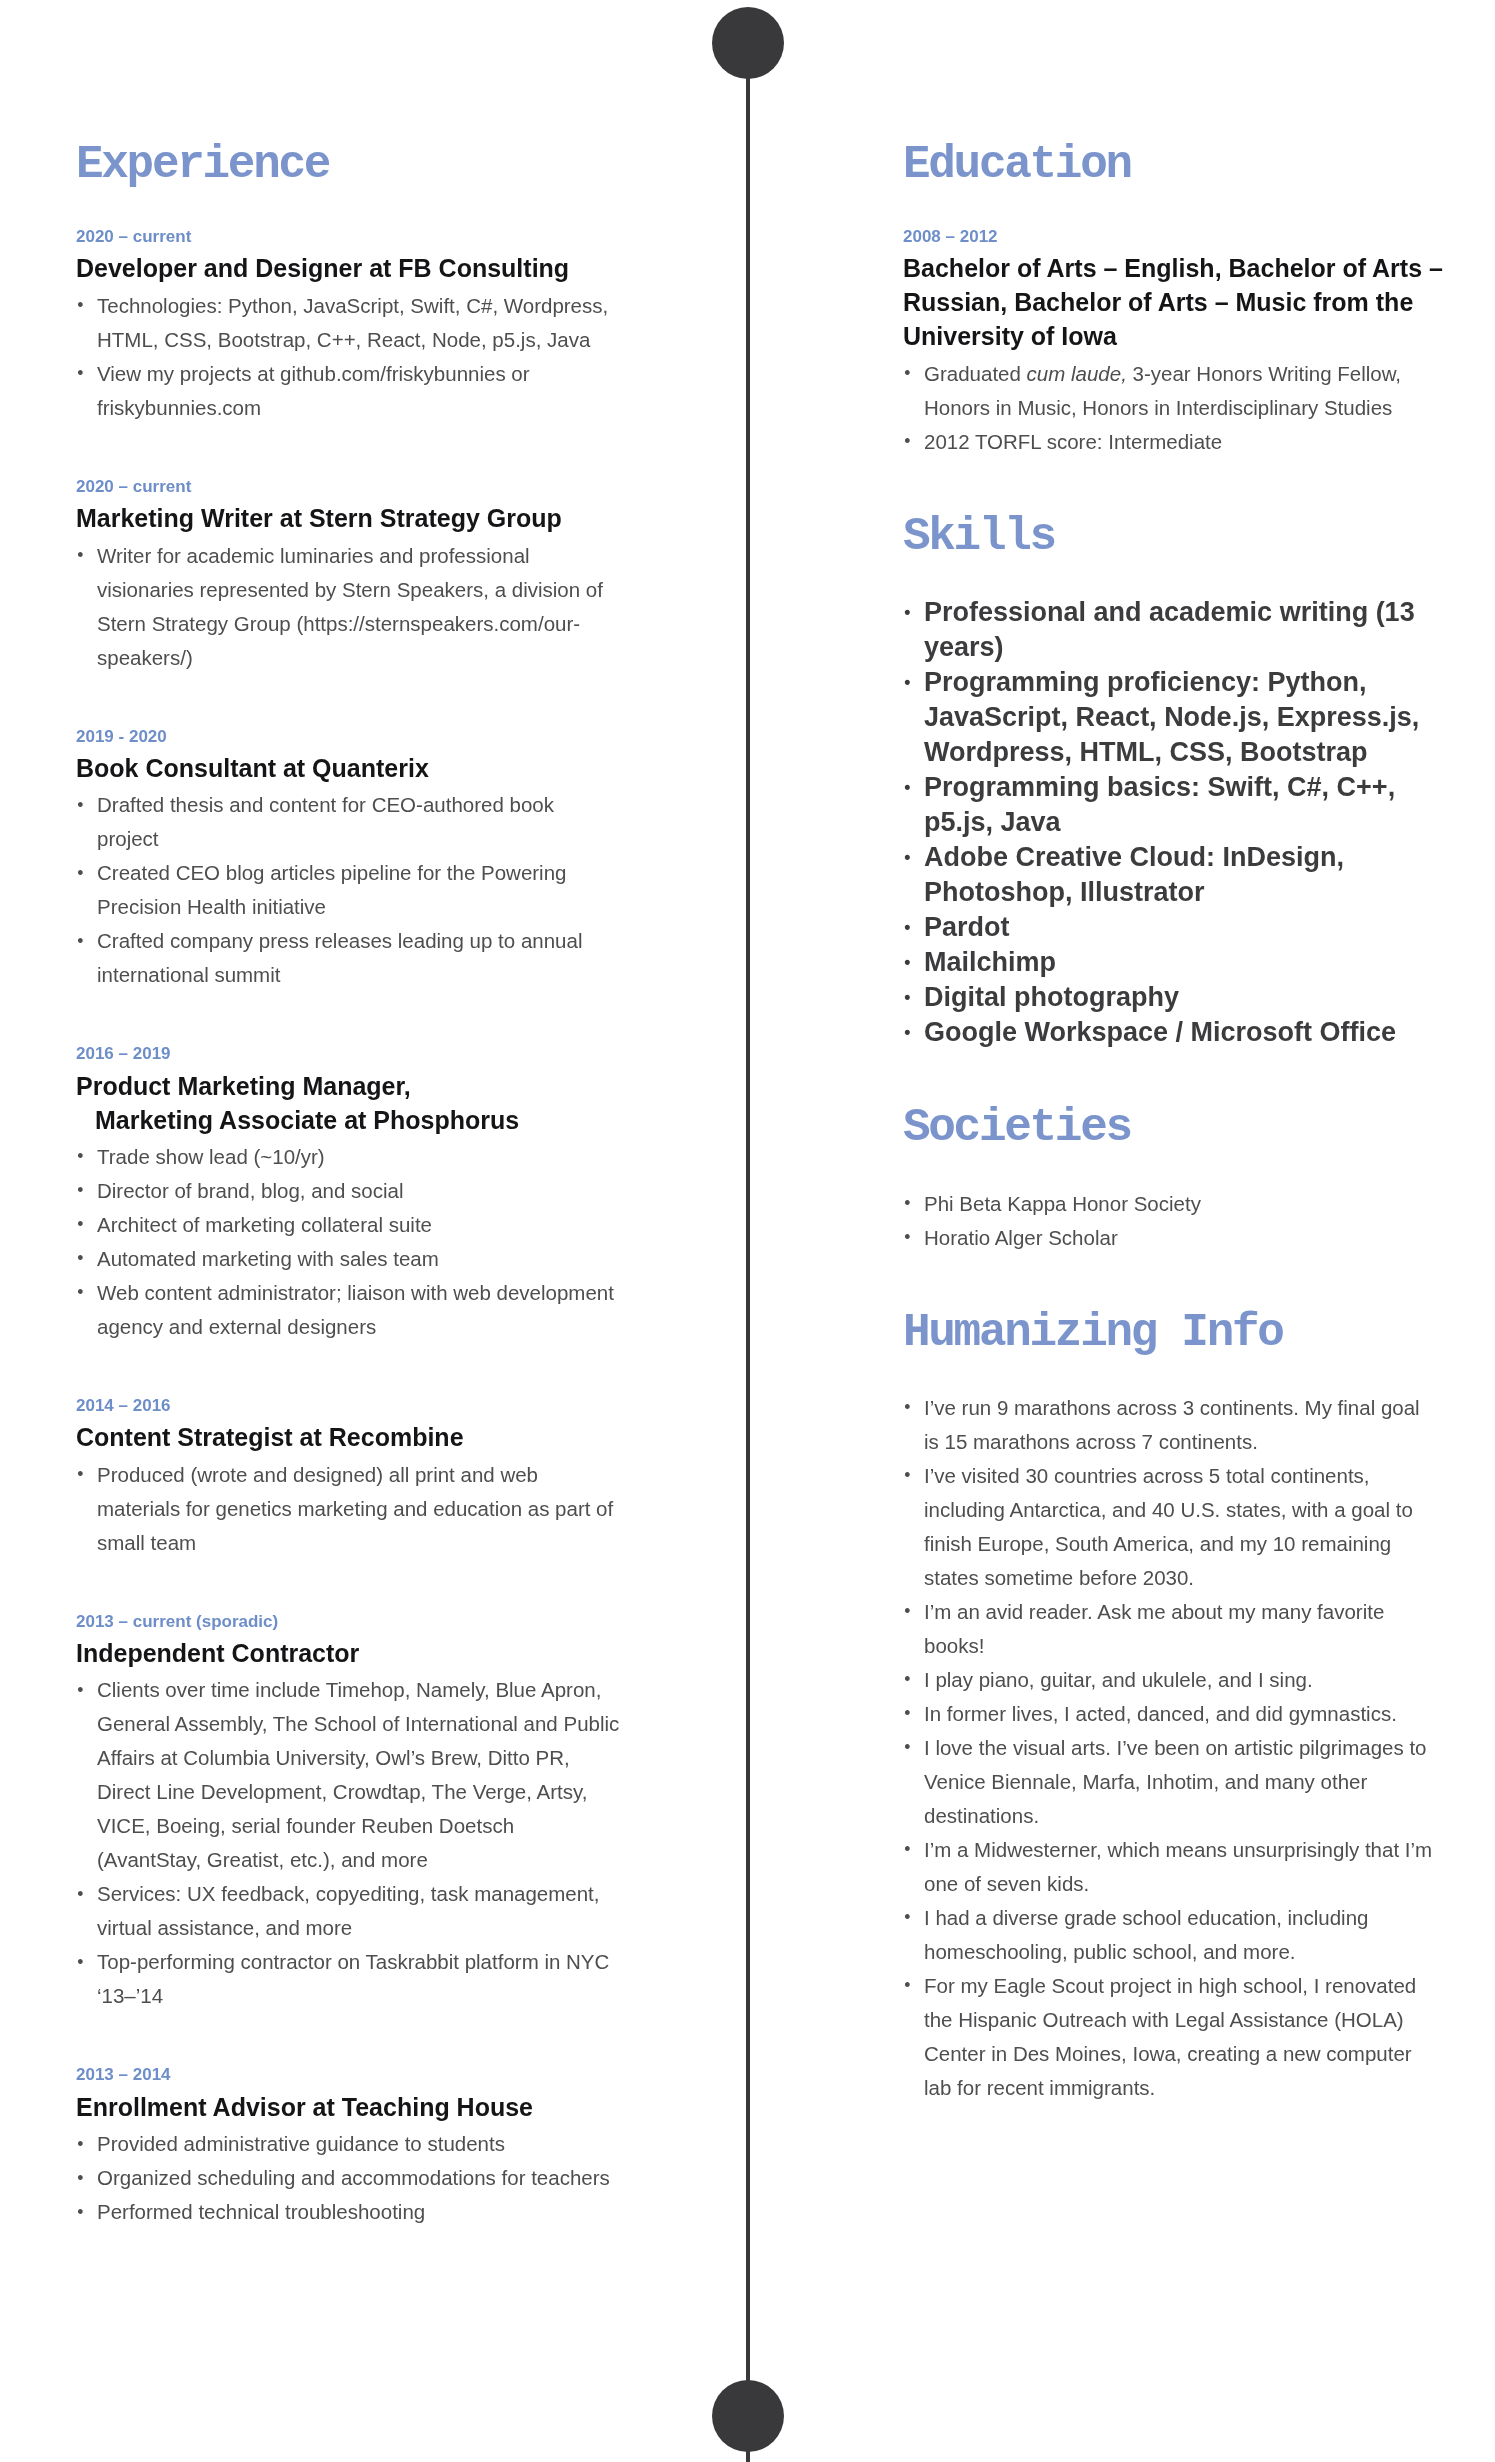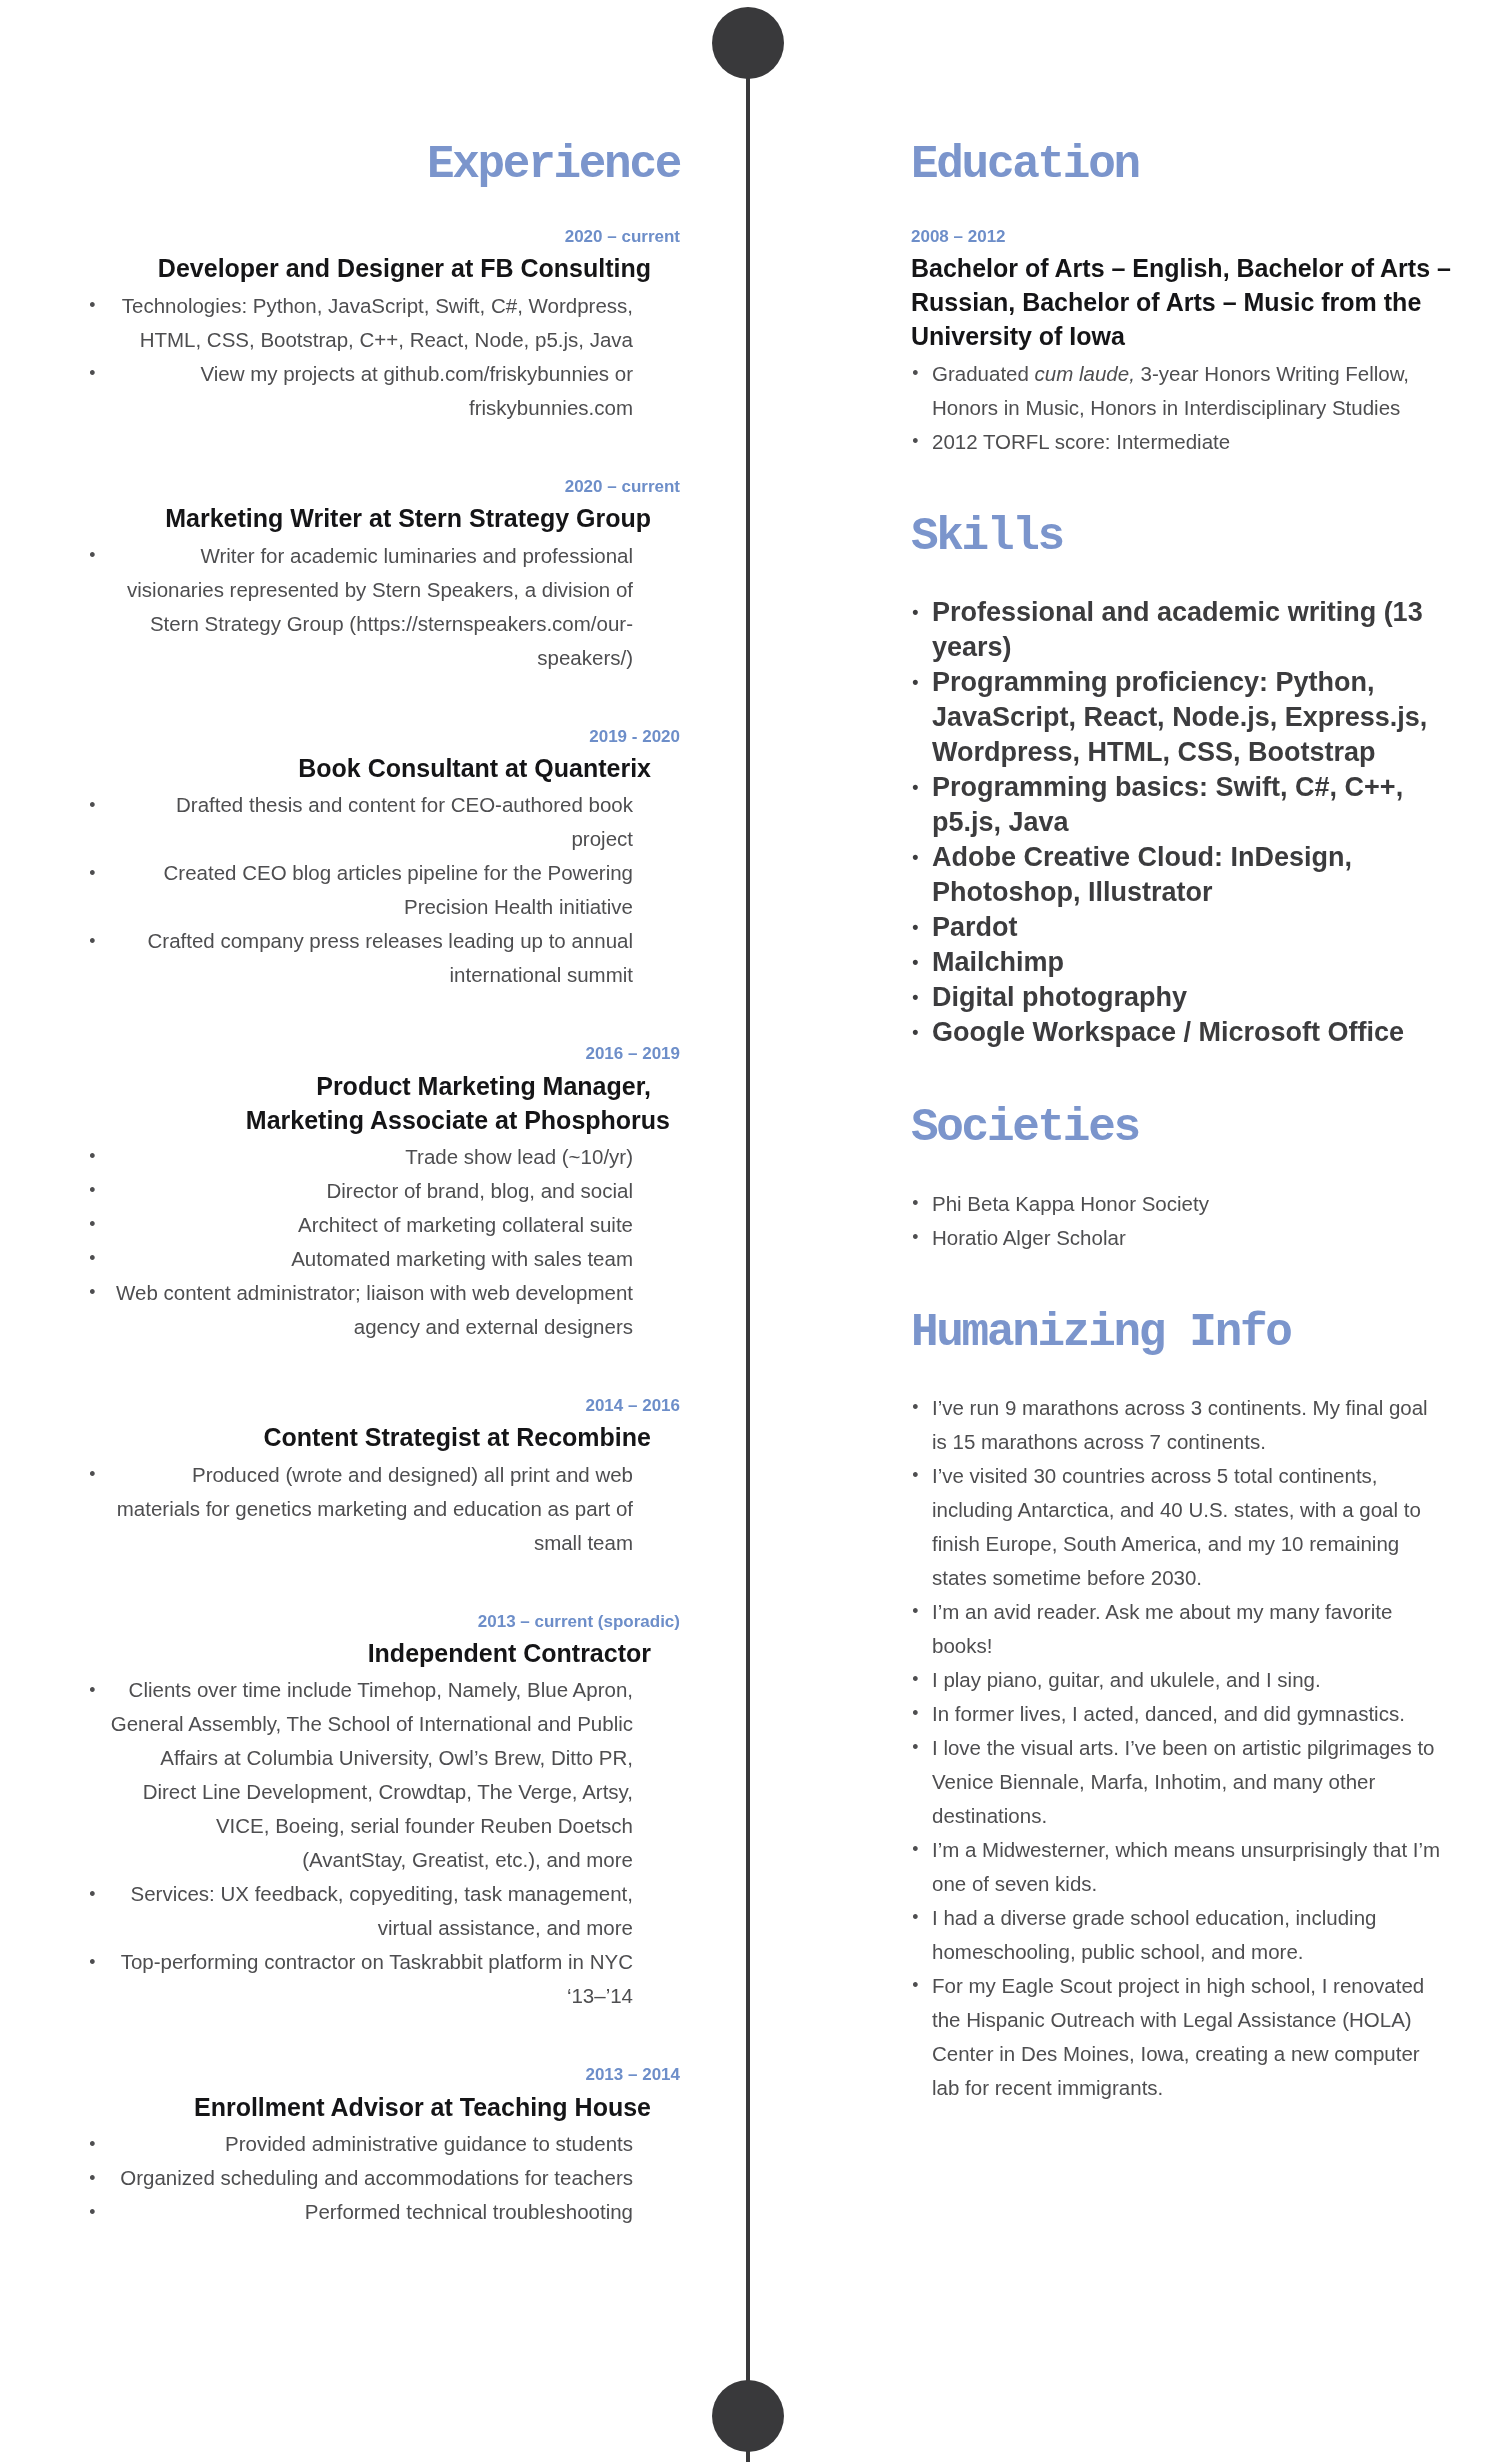--- a/index.html
+++ b/index.html
@@ -14,22 +14,22 @@
     background:#39393b;
   }
   .timeline-dot {
     position:absolute; left:712px; width:72px; height:72px;
     border-radius:50%; background:#39393b;
   }
   .timeline-dot.top { top:7px; }
   .timeline-dot.bottom { top:2380px; }
 
   .col { position:absolute; top:141px; }
-  .col.left  { left:88px;  width:592px;text-align:right; }
-  .col.right { left:903px; width:557px;margin-left:8px;  }
+  .col.left  { left:76px;  width:592px; }
+  .col.right { left:903px; width:557px;  }
 
   h2.section-heading {
     font-family:"Liberation Mono", monospace;
     font-weight:700; font-size:46px; line-height:1.05; letter-spacing:-2.3px;
     color:#7b95cc; margin:0 0 34px 0;
   }
   .col.right section + section h2.section-heading { margin-top:54px; }
 
   .dates {
     font-weight:700; font-size:17px; line-height:27px; color:#6d8ec9;

